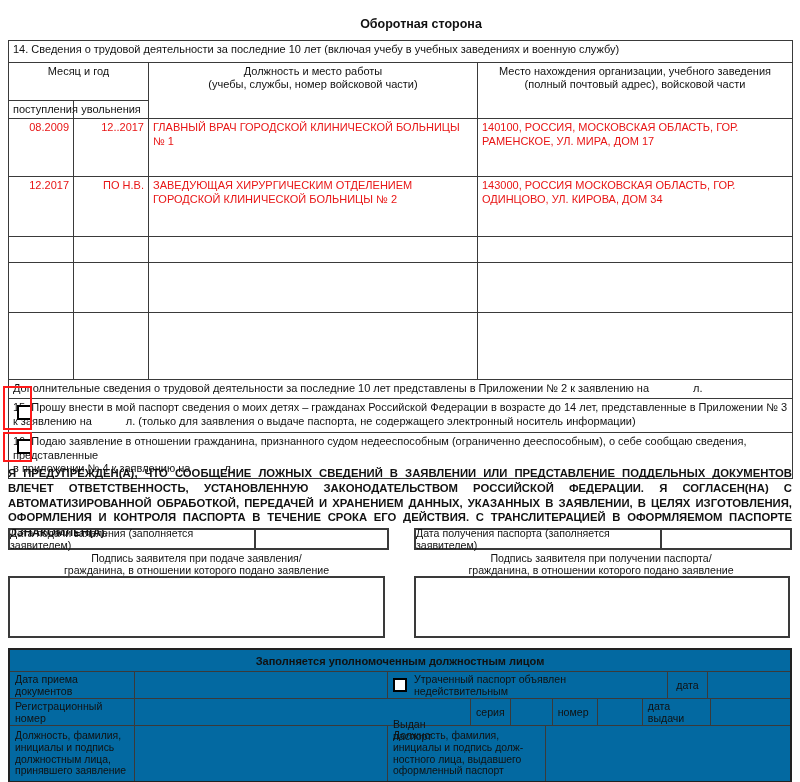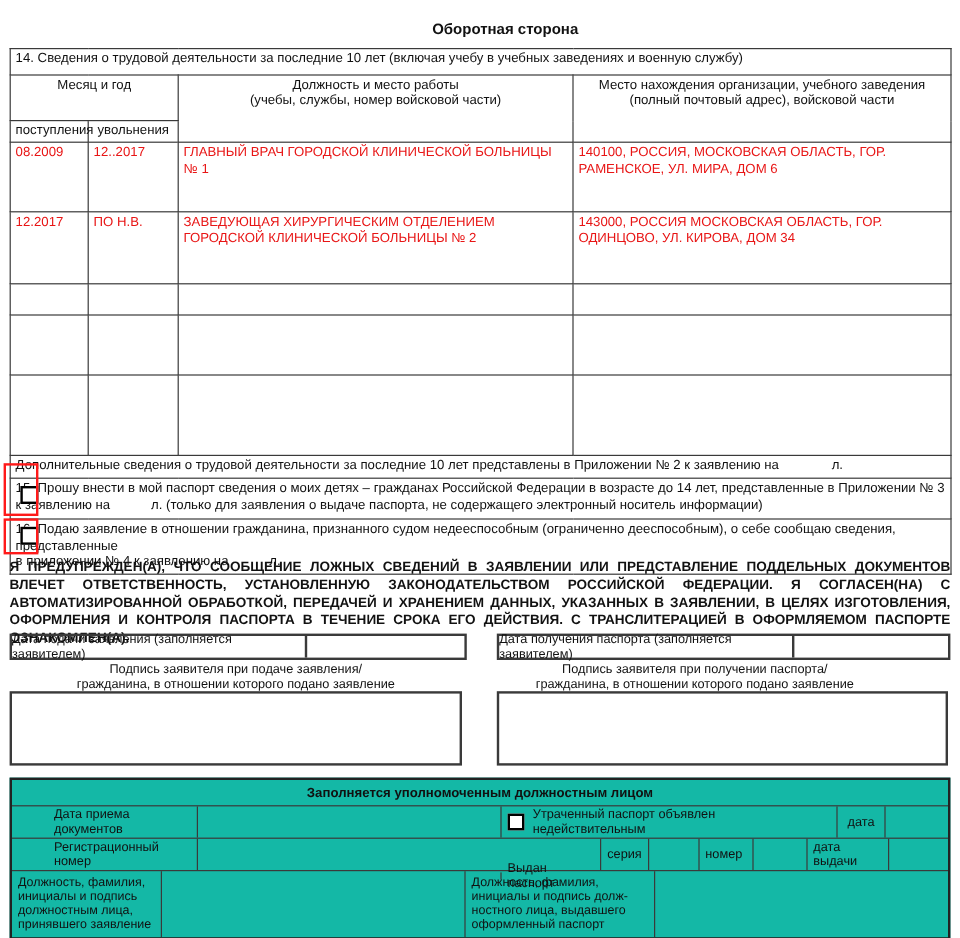--- a/index.html
+++ b/index.html
@@ -20,21 +20,21 @@
   table.work {
     position: absolute; left: 8px; top: 40px; width: 784px;
     border-collapse: collapse; table-layout: fixed;
   }
   table.work td, table.work th {
     border: 1px solid #3a3a3a; vertical-align: top;
     font-size: 11px; font-weight: normal; padding: 2px 4px;
   }
   .sect-title { font-size: 11.5px; padding: 4px 5px 3px; }
   th.hdr { text-align: center; vertical-align: middle; font-size: 11px; line-height: 13px; }
-  td.c-date { text-align: left; }
+  td.c-date { text-align: right; }
   .redval { color: var(--red); font-weight: bold; font-size: 11px; line-height: 13.5px; }
   td.fill { padding: 3px 6px; }
   .dop-row td { font-size: 11px; padding: 3px 4px 3px 26px; vertical-align: middle; }
   td.with-checkbox { position: relative; padding: 3px 6px 3px 34px; font-size: 10.8px; line-height: 13.5px; vertical-align: middle; }
   .cb {
     position: absolute; left: 8px; top: 6px;
     width: 15px; height: 15px; background: #fff; border: 2px solid #000;
   }
   .gap { display: inline-block; width: 44px; }
   .gap-sm { display: inline-block; width: 34px; }
@@ -61,43 +61,43 @@
   }
   .date-box .val { border-left: 2px solid #3a3a3a; }
   .date-box.left .val { flex: 0 0 133px; }
   .date-box.right .val { flex: 0 0 130px; }
   
   .sig-cap {
     position: absolute; top: 552px; text-align: center;
     font-size: 10.6px; line-height: 12px;
   }
   .sig-cap.left { left: 6px; width: 381px; }
-  .sig-cap.right { left: 390px; width: 378px; }
+  .sig-cap.right { left: 412px; width: 378px; }
   .sig-box {
     position: absolute; top: 576px; height: 62px;
     border: 2px solid #3a3a3a; background: #fff;
   }
   .sig-box.left { left: 8px; width: 377px; }
   .sig-box.right { left: 414px; width: 376px; }
   
   .off {
     position: absolute; left: 8px; top: 648px; width: 784px;
-    border: 2px solid #222; background: #14b8a6;
+    border: 2px solid #222; background: #0369a1;
   }
   .off-header {
     height: 21px; display: flex; align-items: center; justify-content: center;
     font-weight: bold; font-size: 11px;
   }
   .off-row { display: flex; border-top: 1px solid #3a3a3a; align-items: stretch; }
   .off-cell {
     border-left: 1px solid #3a3a3a; padding: 3px 5px;
     font-size: 10.6px; line-height: 12px; display: flex; align-items: center;
   }
   .off-cell:first-child { border-left: none; }
-  .off-r1, .off-r2 { height: 27px; padding-left: 30px; }
+  .off-r1, .off-r2 { height: 27px; }
   .off-r3 { height: 56px; }
   .w124 { flex: 0 0 124px; } .w253 { flex: 0 0 253px; }
   .w280 { flex: 0 0 280px; } .w40 { flex: 0 0 40px; justify-content: center; }
   .w87 { flex: 1; }
   .w83 { flex: 0 0 83px; margin-top: 28px; } .w38 { flex: 0 0 38px; } .w42 { flex: 0 0 42px; }
   .w45 { flex: 0 0 45px; } .w45b { flex: 0 0 45px; } .w68 { flex: 0 0 68px; }
   .w158 { flex: 0 0 158px; } .w249 { flex: 1; }
   .off-r3 .off-cell { align-items: flex-start; padding-top: 4px; }
   .cb-inline {
     width: 14px; height: 14px; border: 2px solid #000; background: #fff;
@@ -135,21 +135,21 @@
       </th>
     </tr>
     <tr style="height:17px">
       <th class="hdr">поступления</th>
       <th class="hdr">увольнения</th>
     </tr>
     <tr style="height:58px">
       <td class="c-date redval">08.2009</td>
       <td class="c-date redval">12..2017</td>
       <td class="fill redval">ГЛАВНЫЙ ВРАЧ ГОРОДСКОЙ КЛИНИЧЕСКОЙ БОЛЬНИЦЫ № 1</td>
-      <td class="fill redval">140100, РОССИЯ, МОСКОВСКАЯ ОБЛАСТЬ, ГОР. РАМЕНСКОЕ, УЛ. МИРА, ДОМ 6</td>
+      <td class="fill redval">140100, РОССИЯ, МОСКОВСКАЯ ОБЛАСТЬ, ГОР. РАМЕНСКОЕ, УЛ. МИРА, ДОМ 17</td>
     </tr>
     <tr style="height:60px">
       <td class="c-date redval">12.2017</td>
       <td class="c-date redval">ПО Н.В.</td>
       <td class="fill redval">ЗАВЕДУЮЩАЯ ХИРУРГИЧЕСКИМ ОТДЕЛЕНИЕМ ГОРОДСКОЙ КЛИНИЧЕСКОЙ БОЛЬНИЦЫ № 2</td>
       <td class="fill redval">143000, РОССИЯ МОСКОВСКАЯ ОБЛАСТЬ, ГОР. ОДИНЦОВО, УЛ. КИРОВА, ДОМ 34</td>
     </tr>
     <tr style="height:26px">
       <td></td>
           <td></td>

